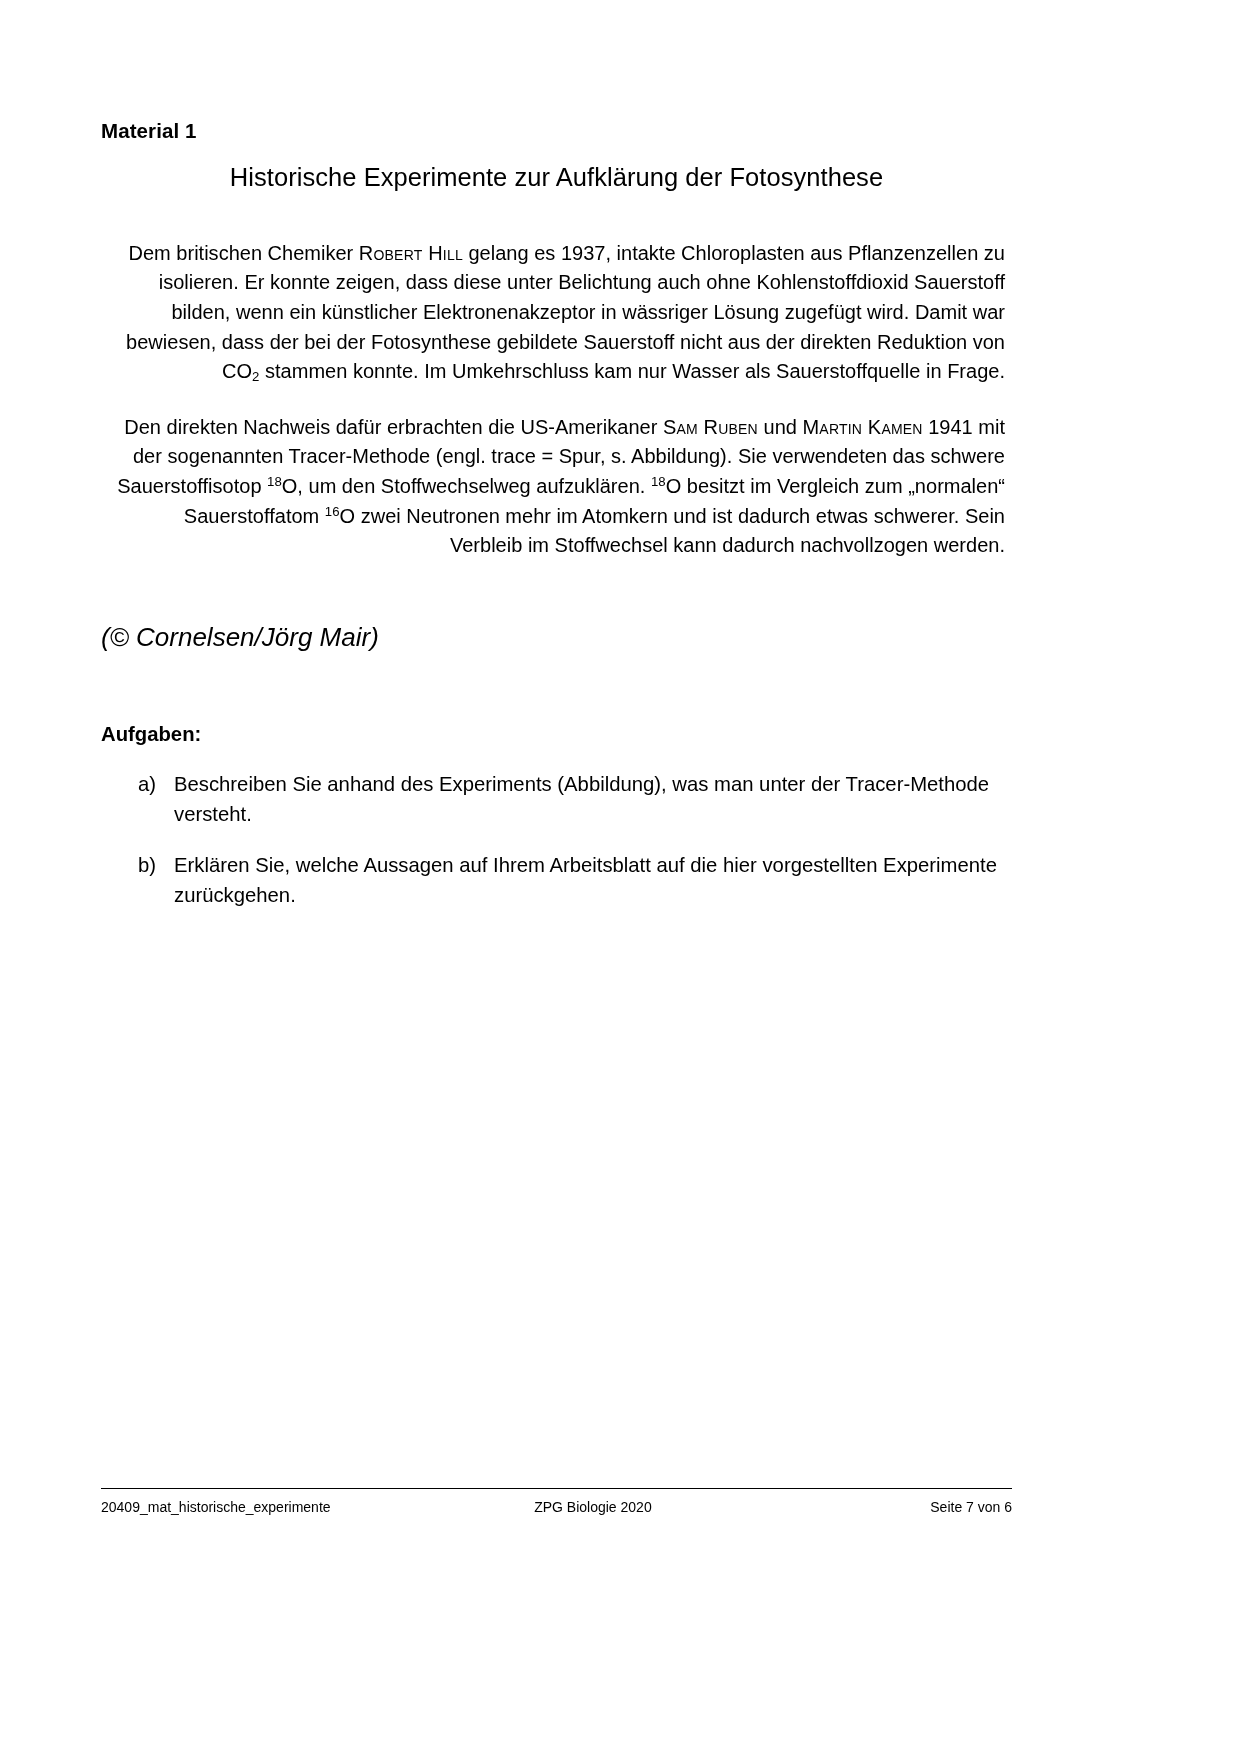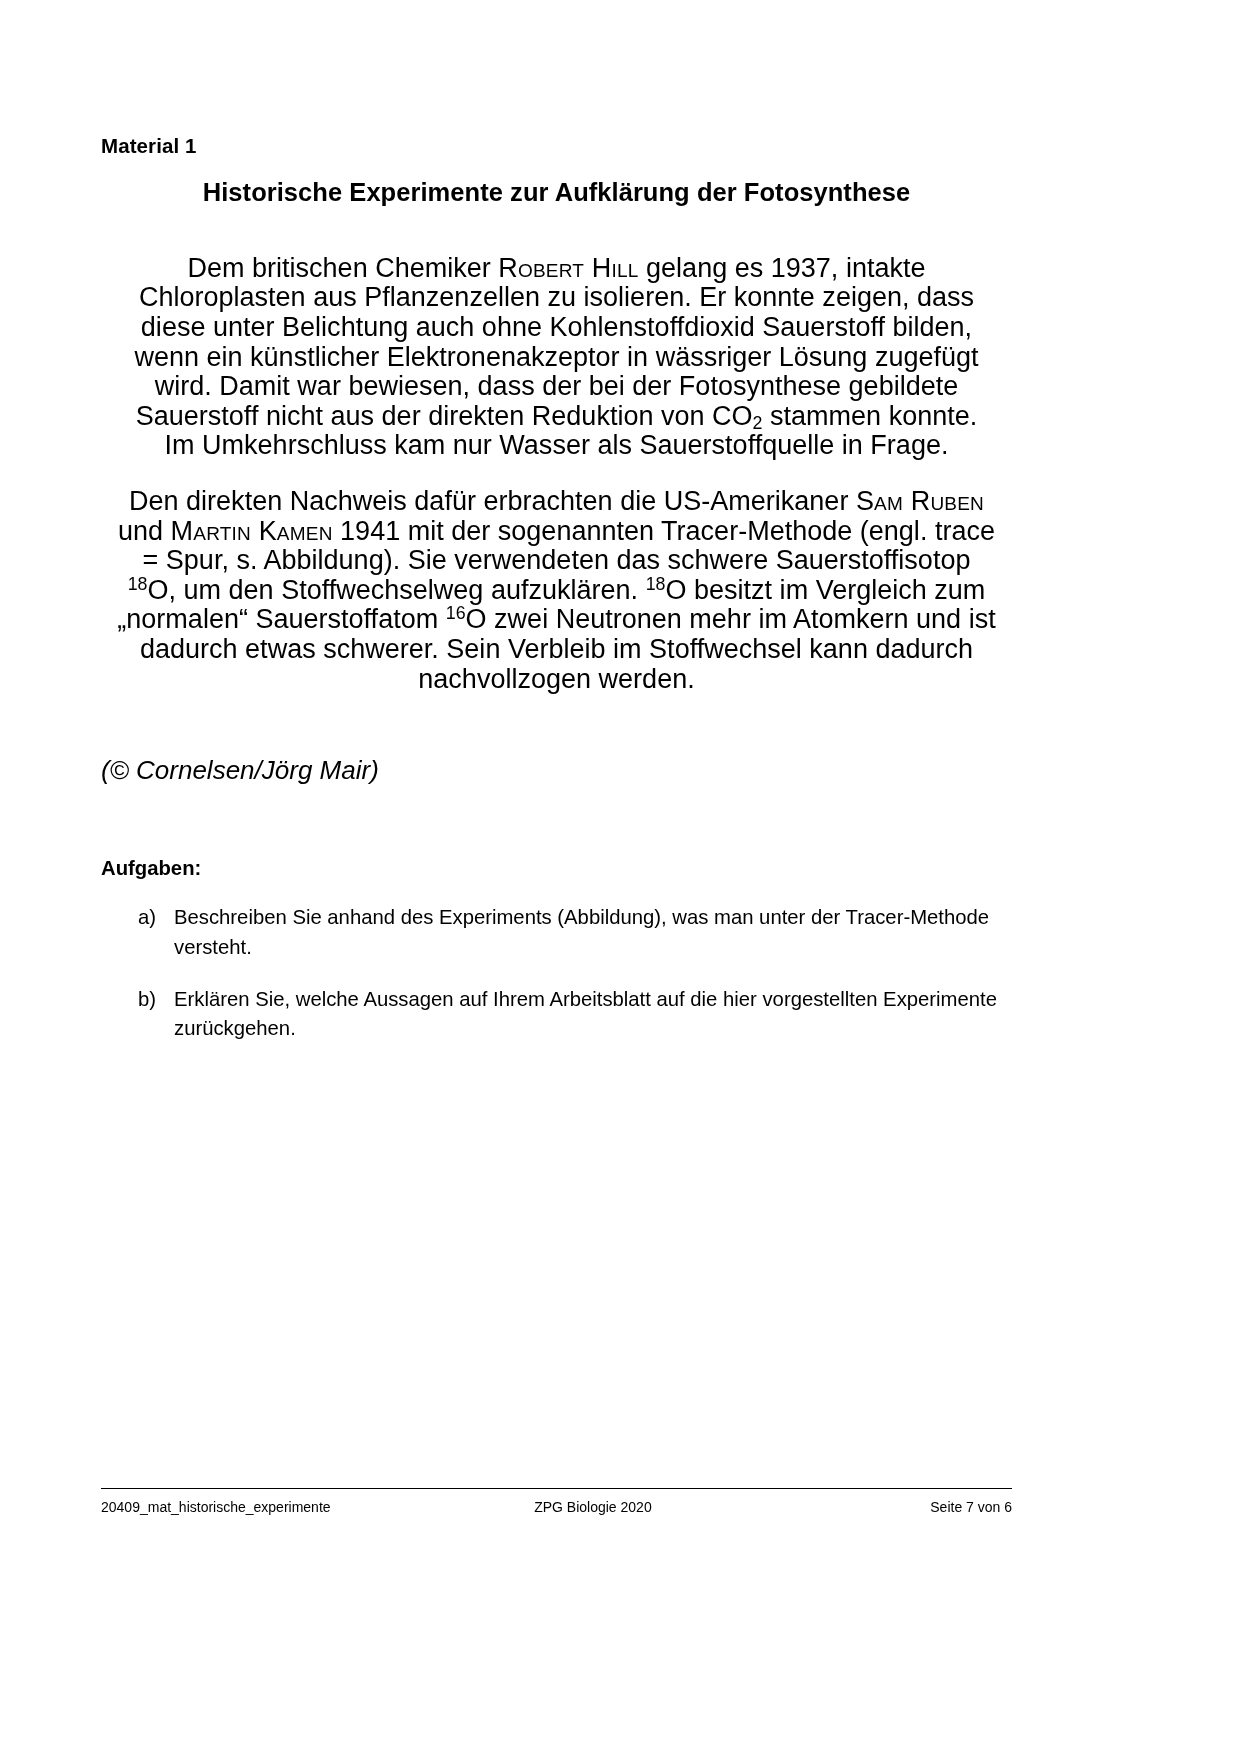--- a/index.html
+++ b/index.html
@@ -17,46 +17,46 @@
     width: 1241px;
     height: 1755px;
     margin: 0 auto;
     background: #ffffff;
     box-sizing: border-box;
     overflow: hidden;
   }
   .content {
     position: absolute;
     left: 101px;
-    top: 15px;
+    top: 0;
     width: 911px;
   }
 
   
   .material-label {
     font-size: 20.5px;
     font-weight: bold;
     line-height: 1.25;
     margin-top: 118px;
     letter-spacing: 0.1px;
   }
   .doc-title {
     font-size: 25.5px;
-    font-weight: bold;
+    font-weight: normal;
     text-align: center;
     line-height: 1.3;
     letter-spacing: 0.05px;
   }
 
   
   .body-text {
-    font-size: 27px;
-    line-height: 29.6px;
-    text-align: center;
-    margin: 16px;
+    font-size: 20px;
+    line-height: 29.6px;
+    text-align: right;
+    margin: 7px;
     letter-spacing: 0.01px;
   }
   .para-first {
     margin-top: 45px;
   }
   .para-second {
     margin-top: 26px;
   }
   .smallcaps {
     font-variant: small-caps;

